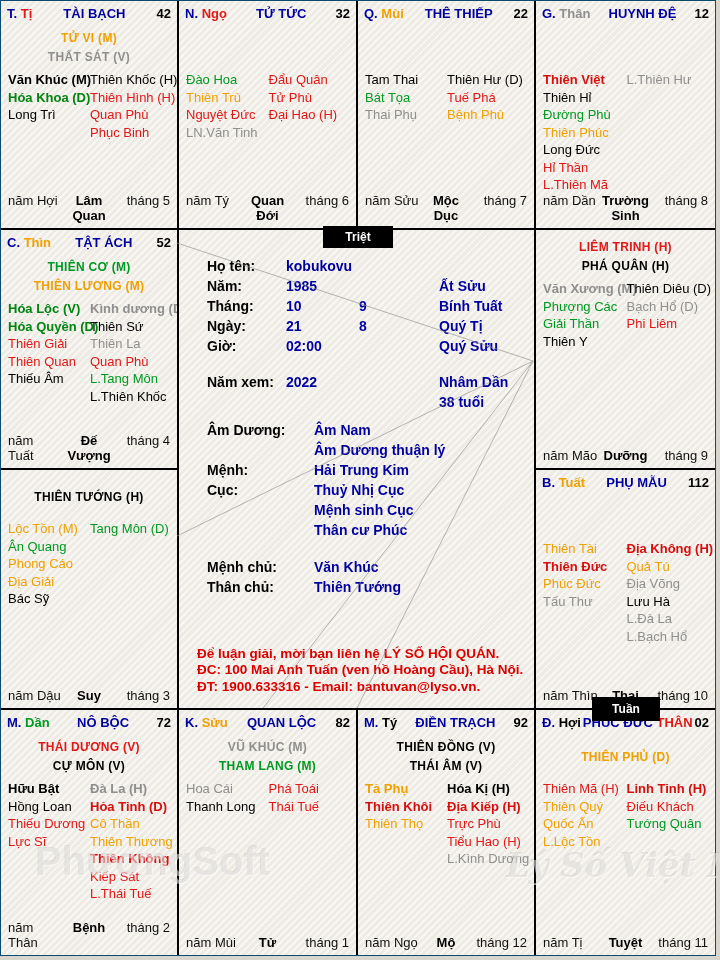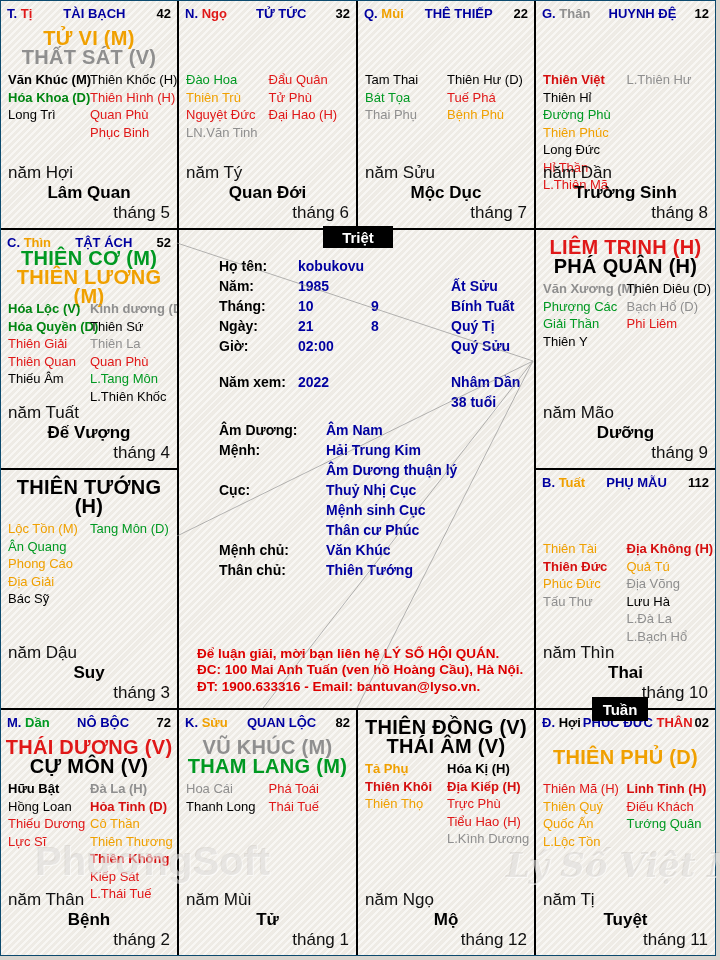--- a/index.html
+++ b/index.html
@@ -14,49 +14,49 @@
     background-image:repeating-linear-gradient(135deg,rgba(255,255,255,.5) 0 2px,rgba(0,0,0,.012) 2px 5px);}
   
   .chead{display:flex;align-items:baseline;padding:5px 6px 0 6px;font-size:13px;white-space:nowrap;}
   .hleft{flex:0 0 auto;font-weight:bold;}
   .hprefix{color:#0000a0;font-weight:bold;}
   .hbranch{font-weight:bold;}
   .hpalace{flex:1 1 auto;text-align:center;color:#0000a0;font-weight:bold;}
   .hextra{color:#e01818;font-weight:bold;}
   .hnum{flex:0 0 auto;color:#000;font-weight:bold;}
   .mains{height:46px;margin-top:4px;display:flex;flex-direction:column;justify-content:center;
-    text-align:center;font-weight:bold;font-size:20px;line-height:19px;letter-spacing:.3px;}
+    text-align:center;font-weight:bold;font-size:12px;line-height:19px;letter-spacing:.3px;}
   .scols{display:flex;padding:0 5px 0 7px;}
   .scol{width:50%;font-size:13px;line-height:17.5px;white-space:nowrap;}
   .star{white-space:nowrap;}
-  .cfoot{position:absolute;left:7px;right:7px;bottom:5px;display:flex;font-size:17px;flex-direction:column;}
+  .cfoot{position:absolute;left:7px;right:7px;bottom:5px;display:flex;font-size:13px;}
   .fnam{flex:1;text-align:left;color:#111;}
   .fstage{flex:1;text-align:center;font-weight:bold;color:#000;}
   .fthang{flex:1;text-align:right;color:#111;}.c-red{color:#e01818}.c-orange{color:#f0a000}
   .c-green{color:#009922}.c-gray{color:#8f8f8f}.c-black{color:#000}
   .b{font-weight:bold}
   .b.c-red{color:#d50f0f}.b.c-green{color:#008511}
   
   .center{grid-area:m;z-index:0;}
   .cin{position:absolute;inset:0;z-index:3;font-size:14px;}
-  .brow,.drow{display:flex;padding-left:40px;height:20px;align-items:center;white-space:nowrap;}
+  .brow,.drow{display:flex;padding-left:28px;height:20px;align-items:center;white-space:nowrap;}
   .bl{width:79px;font-weight:bold;color:#000;}
   .ba{width:73px;font-weight:bold;color:#0000a0;}
   .bb{width:80px;font-weight:bold;color:#0000a0;}
   .bc{flex:1;font-weight:bold;color:#0000a0;}
   .dl{width:107px;font-weight:bold;color:#000;}
   .dv{flex:1;font-weight:bold;color:#0000a0;}
-  .mt16{margin-top:16px}.mt12{margin-top:8px}.mt14{margin-top:0}
+  .mt16{margin-top:16px}.mt12{margin-top:8px}.mt14{margin-top:17px}
   .contact{position:absolute;left:18px;bottom:13px;font-size:13.5px;font-weight:bold;
     color:#dd0000;line-height:16.5px;white-space:nowrap;z-index:3;}
   
-  .badge{position:absolute;background:#000;color:#fff;font-weight:bold;font-size:15px;
+  .badge{position:absolute;background:#000;color:#fff;font-weight:bold;font-size:12px;
     display:flex;align-items:center;justify-content:center;z-index:6;}
   .badge-triet{left:322px;top:225px;width:70px;height:22px;}
-  .badge-tuan{left:591px;top:696px;width:56px;height:24px;}
+  .badge-tuan{left:591px;top:696px;width:68px;height:24px;}
   
   .lines{position:absolute;inset:0;z-index:2;pointer-events:none;}
   
   .wm{position:absolute;color:rgba(110,104,90,.13);font-weight:bold;z-index:1;pointer-events:none;
     text-shadow:1px 1px 0 rgba(255,255,255,.55);white-space:nowrap;}
   .wm1{left:34px;top:838px;font-size:40px;}
   .wm2{left:505px;top:844px;font-size:34px;font-style:italic;font-family:"DejaVu Serif",serif;}
 </style>
 </head>
 <body>
@@ -246,26 +246,26 @@
     <span class="bl"></span>
     <span class="ba"></span>
     <span class="bb"></span>
     <span class="bc">38 tuổi</span>
           </div>
           <div class="drow mt12">
     <span class="dl">Âm Dương:</span>
     <span class="dv">Âm Nam</span>
           </div>
           <div class="drow ">
+    <span class="dl"></span>
+    <span class="dv">Âm Dương thuận lý</span>
+          </div>
+          <div class="drow ">
     <span class="dl">Mệnh:</span>
     <span class="dv">Hải Trung Kim</span>
-          </div>
-          <div class="drow ">
-    <span class="dl"></span>
-    <span class="dv">Âm Dương thuận lý</span>
           </div>
           <div class="drow ">
     <span class="dl">Cục:</span>
     <span class="dv">Thuỷ Nhị Cục</span>
           </div>
           <div class="drow ">
     <span class="dl"></span>
     <span class="dv">Mệnh sinh Cục</span>
           </div>
           <div class="drow ">
@@ -416,20 +416,25 @@
             <div class="star c-red">Thái Tuế</div>
           </div>
    </div>
    <div class="cfoot">
      <span class="fnam">năm Mùi</span>
      <span class="fstage">Tử</span>
      <span class="fthang">tháng 1</span>
    </div>
       </div>
     <div class="cell" style="grid-area:4/3">
+        <div class="chead">
+     <span class="hleft"><span class="hprefix">M.</span> <span class="hbranch c-black">Tý</span></span>
+     <span class="hpalace">ĐIỀN TRẠCH</span>
+     <span class="hnum">92</span>
+   </div>
    <div class="mains">
           <div class="mstar c-black">THIÊN ĐỒNG (V)</div>
           <div class="mstar c-black">THÁI ÂM (V)</div>
         </div>
    <div class="scols">
      <div class="scol">
             <div class="star c-orange b">Tả Phụ</div>
             <div class="star c-red b">Thiên Khôi</div>
             <div class="star c-orange">Thiên Thọ</div>
           </div>

